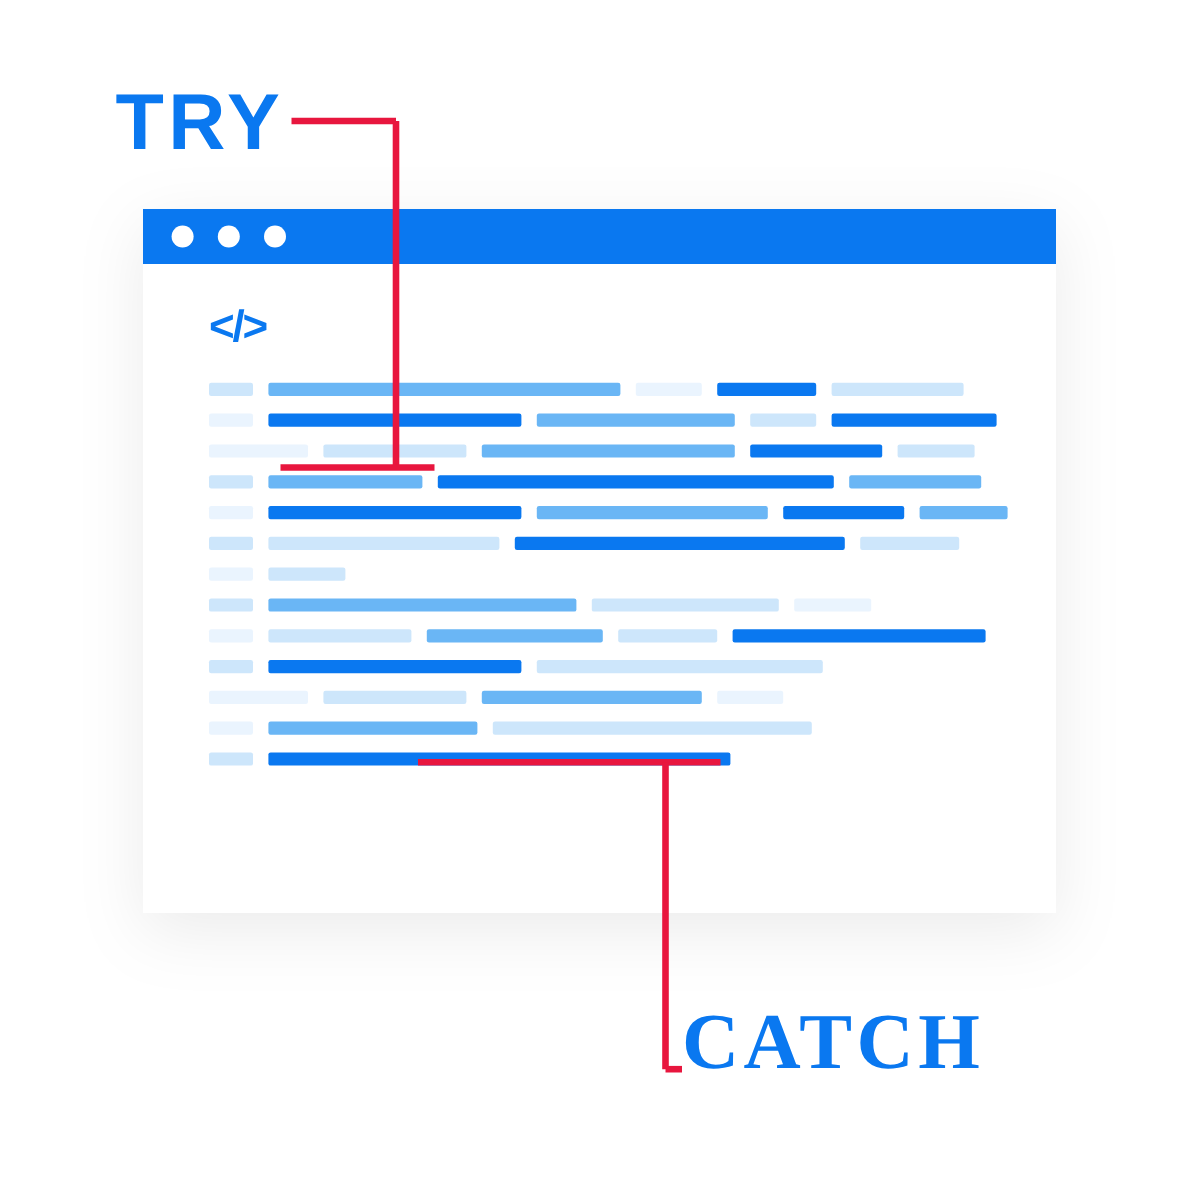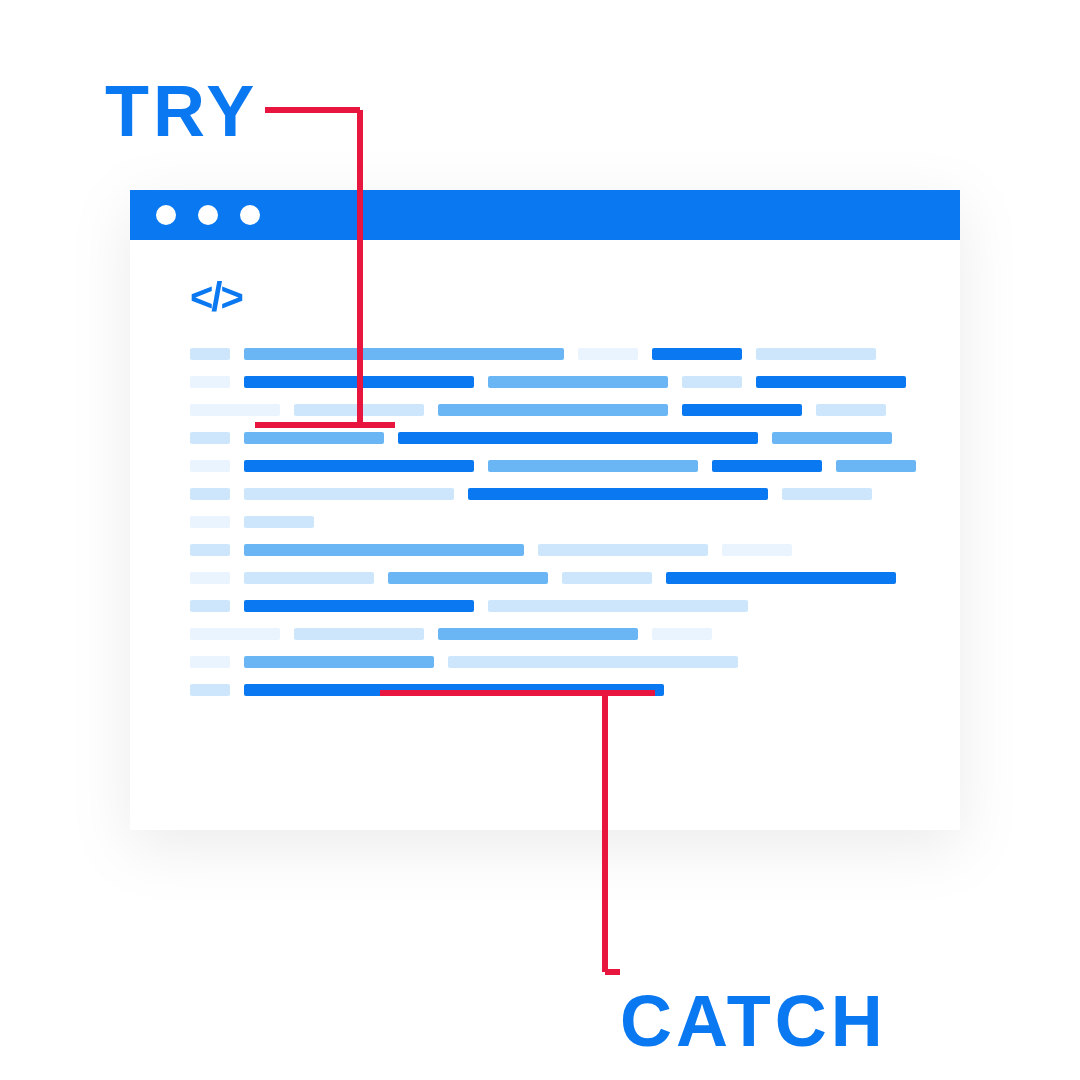--- a/index.html
+++ b/index.html
@@ -12,21 +12,21 @@
     overflow: hidden;
   }
   .label {
     position: absolute;
     font-weight: 800;
     font-size: 72px;
     letter-spacing: 4px;
     color: #0a78f0;
   }
   .label-try   { left: 105px; top: 70px; }
-  .label-catch { left: 620px; top: 980px; }
+  .label-catch { left: 620px; top: 906px; font-family: Liberation Serif, serif; }
 
   
   .window {
     position: absolute;
     left: 130px;
     top: 190px;
     width: 830px;
     height: 640px;
     background: #fff;
     filter: drop-shadow(0 16px 30px rgba(0,0,0,.08));

